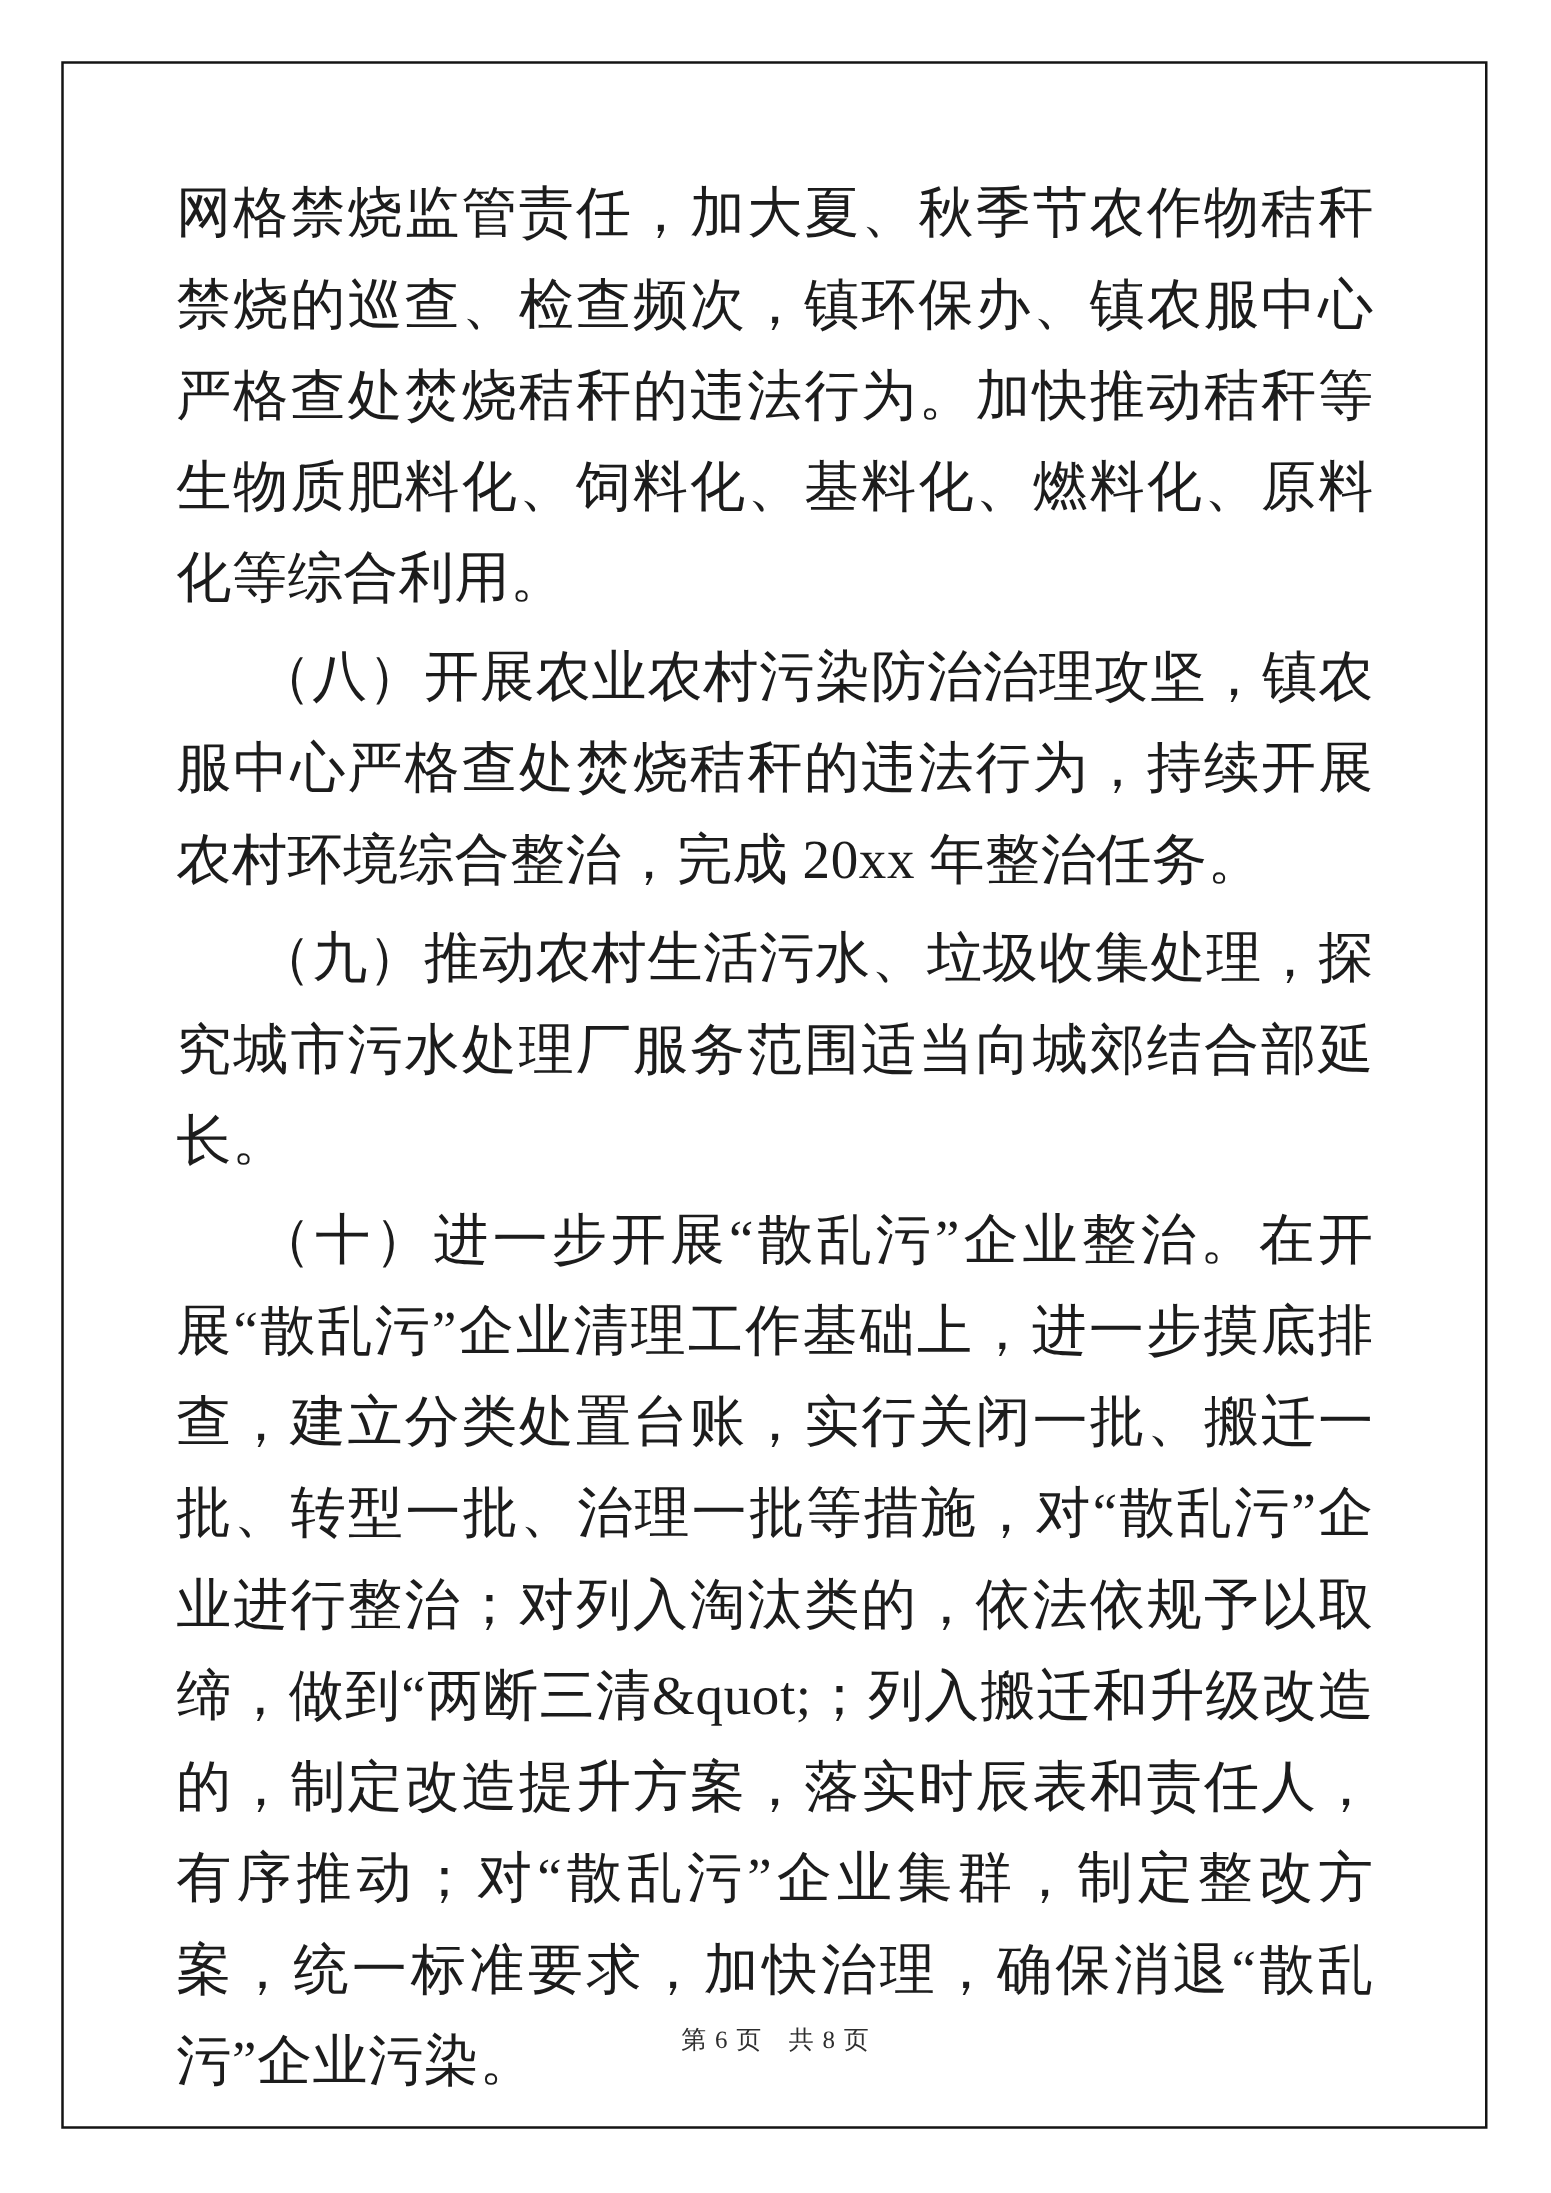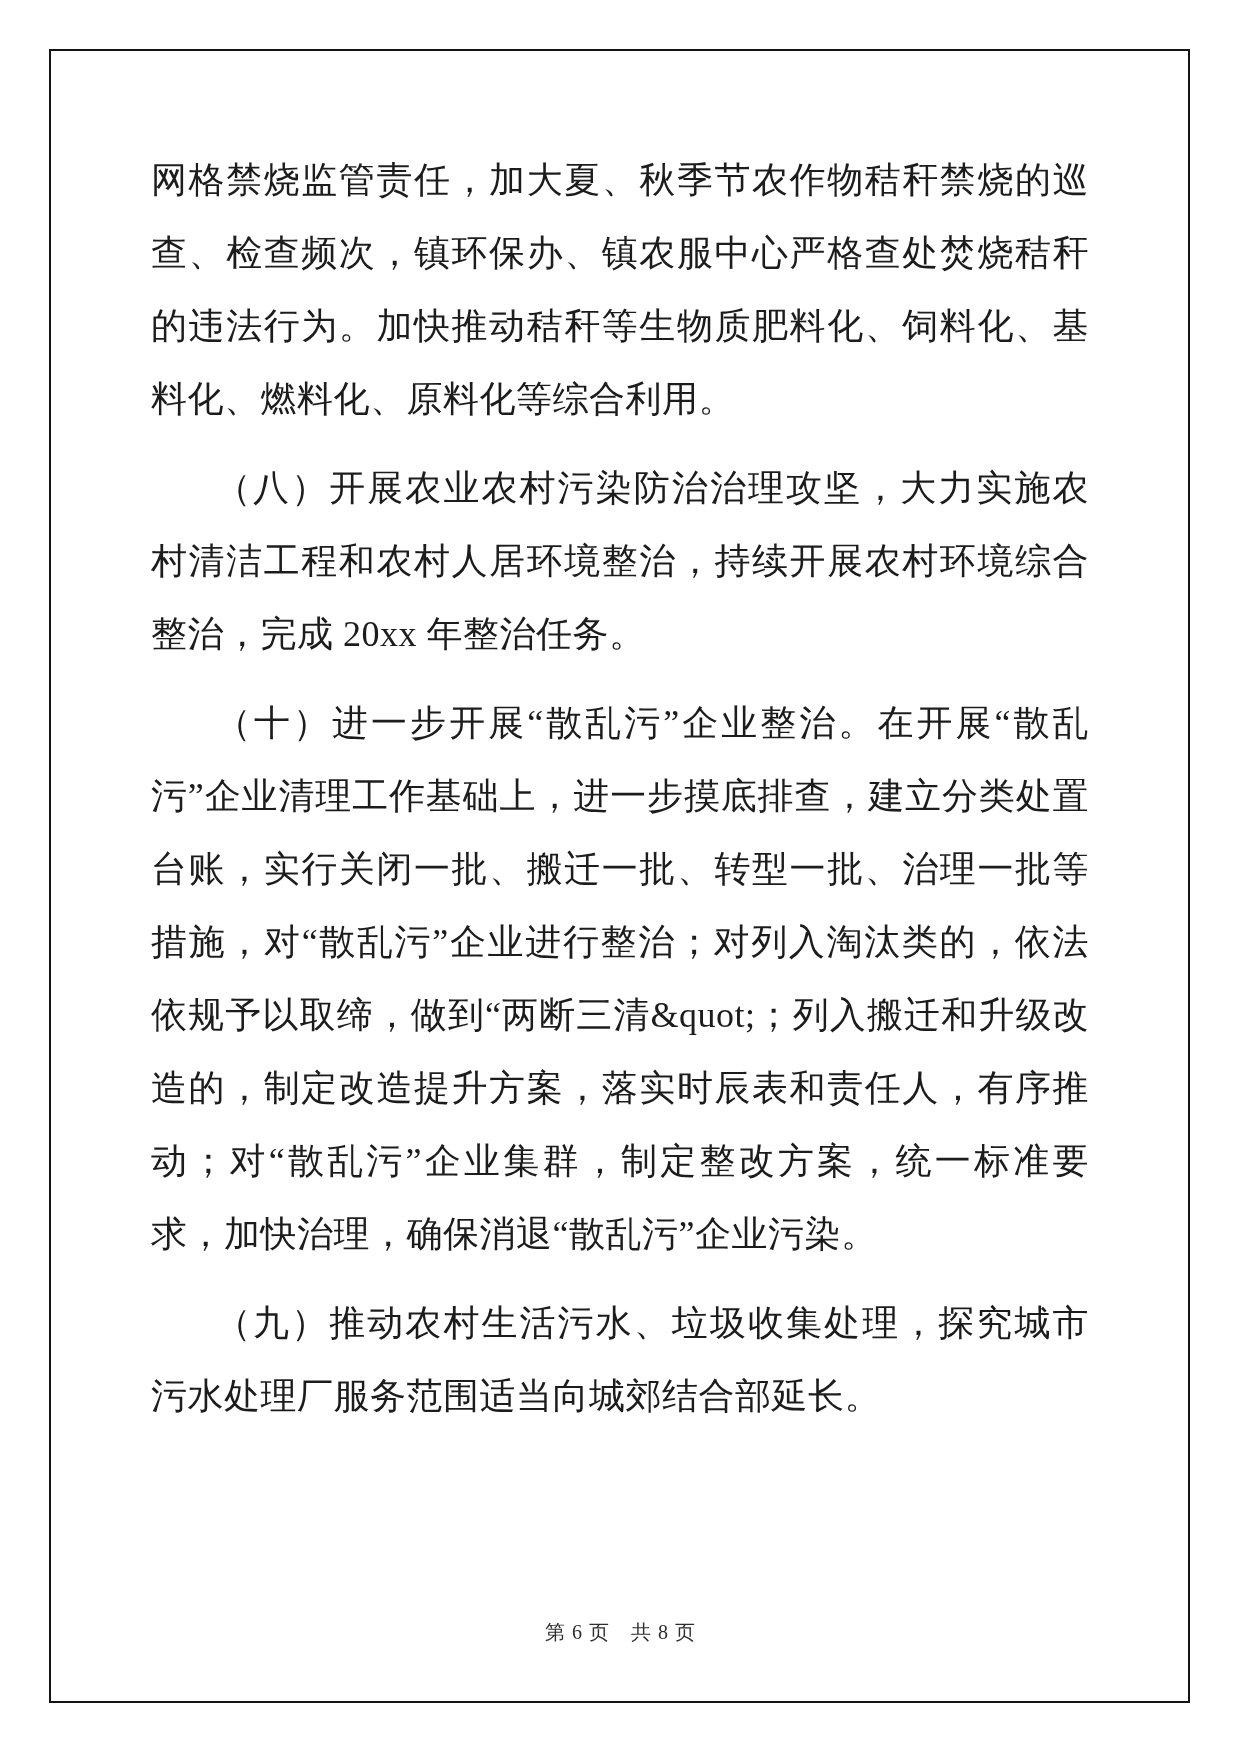--- a/index.html
+++ b/index.html
@@ -25,22 +25,22 @@
     background: #ffffff;
   }
   .content {
     position: absolute;
     left: 135px;
     top: 128px;
     width: 970px;
     color: #1c1c1c;
   }
   .content p {
-    margin: 16px;
-    font-size: 36px;
+    margin: 6px;
+    font-size: 44px;
     line-height: 73px;
     text-align: justify;
     text-justify: inter-ideograph;
     letter-spacing: 0.5px;
     word-break: break-all;
   }
   .content p.indent {
     text-indent: 64px;
   }
   .footer {
@@ -55,20 +55,20 @@
     letter-spacing: 1px;
   }
 </style>
 </head>
 <body>
 
 <div class="page-border"></div>
 
 <div class="content">
   <p>网格禁烧监管责任，加大夏、秋季节农作物秸秆禁烧的巡查、检查频次，镇环保办、镇农服中心严格查处焚烧秸秆的违法行为。加快推动秸秆等生物质肥料化、饲料化、基料化、燃料化、原料化等综合利用。</p>
-  <p class="indent">（八）开展农业农村污染防治治理攻坚，大力实施农村清洁工程和农村人居环境整治，持续开展农村环境综合整治，完成 20xx 年整治任务。</p>
+  <p class="indent">（八）开展农业农村污染防治治理攻坚，镇农服中心严格查处焚烧秸秆的违法行为，持续开展农村环境综合整治，完成 20xx 年整治任务。</p>
+  <p class="indent">（九）推动农村生活污水、垃圾收集处理，探究城市污水处理厂服务范围适当向城郊结合部延长。</p>
   <p class="indent">（十）进一步开展“散乱污”企业整治。在开展“散乱污”企业清理工作基础上，进一步摸底排查，建立分类处置台账，实行关闭一批、搬迁一批、转型一批、治理一批等措施，对“散乱污”企业进行整治；对列入淘汰类的，依法依规予以取缔，做到“两断三清&amp;quot;；列入搬迁和升级改造的，制定改造提升方案，落实时辰表和责任人，有序推动；对“散乱污”企业集群，制定整改方案，统一标准要求，加快治理，确保消退“散乱污”企业污染。</p>
-  <p class="indent">（九）推动农村生活污水、垃圾收集处理，探究城市污水处理厂服务范围适当向城郊结合部延长。</p>
 </div>
 
 <div class="footer">
   <span>第 6 页　共 8 页</span>
 </div>
 
 </body></html>

